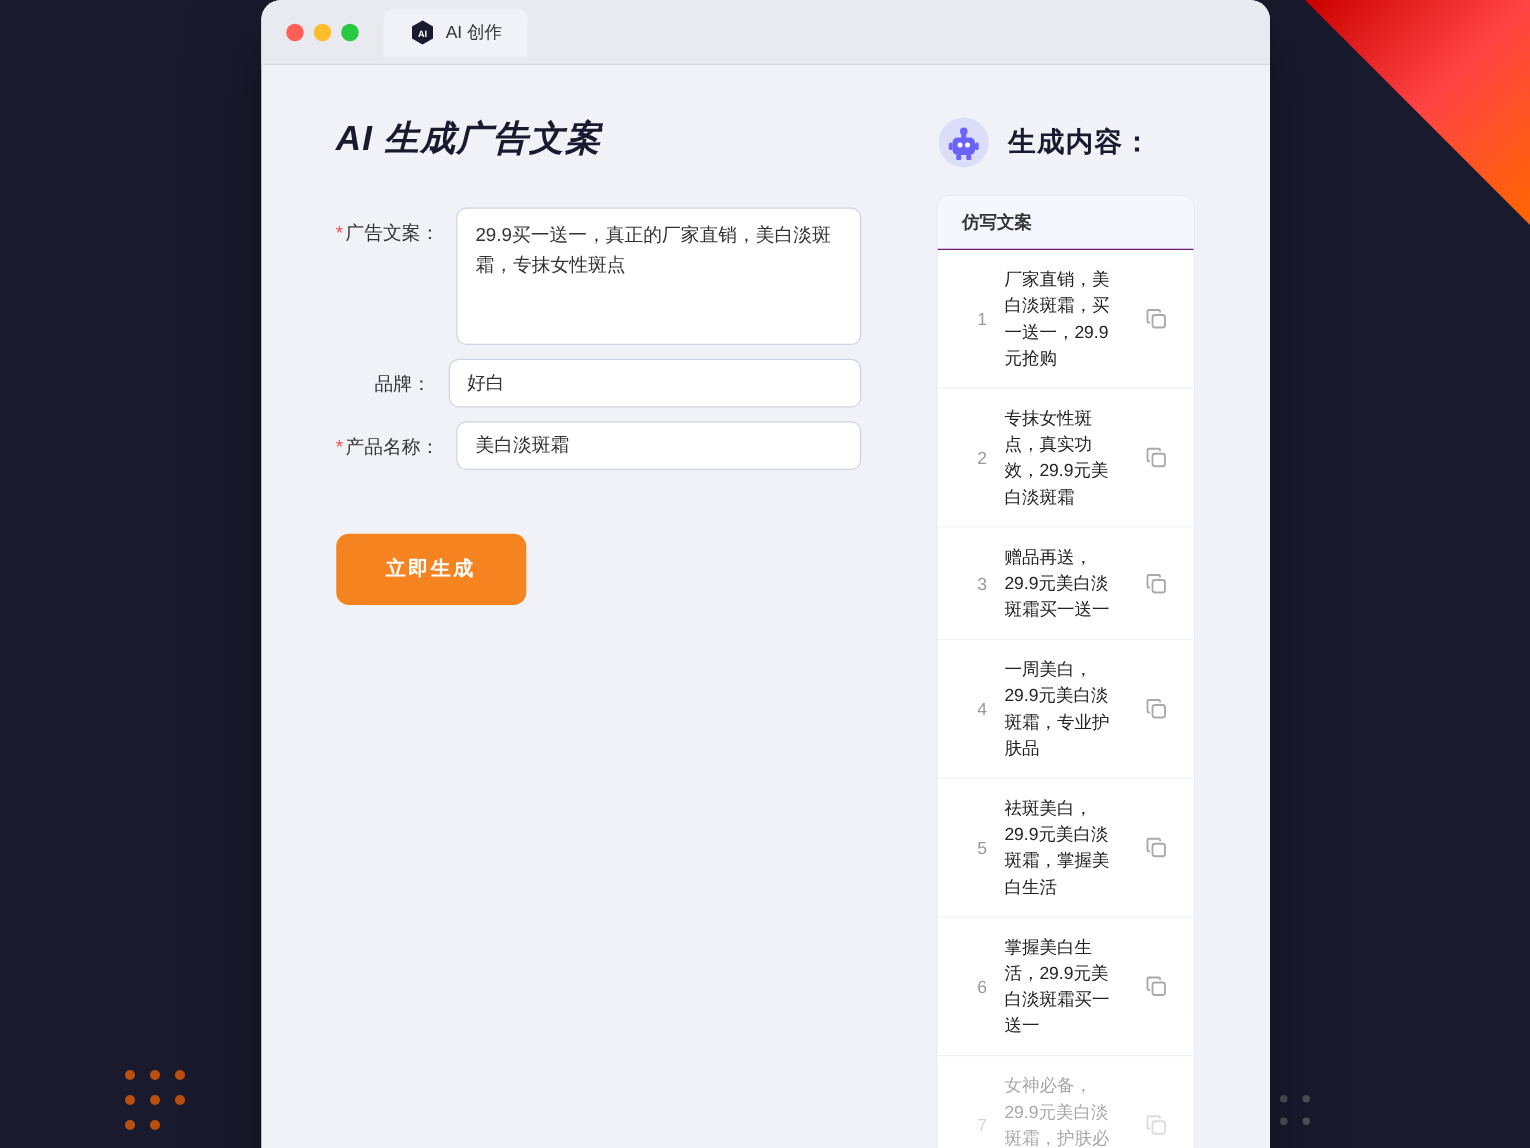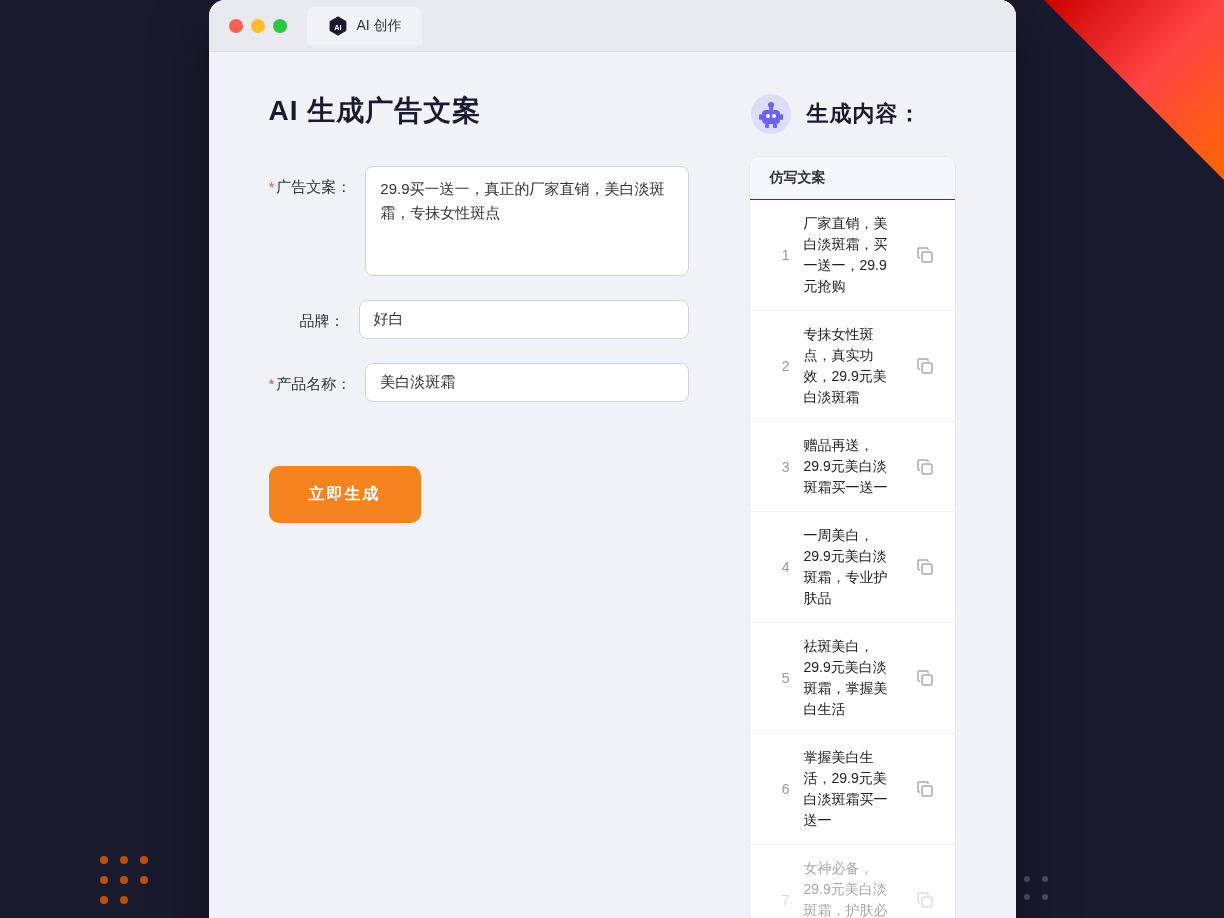--- a/index.html
+++ b/index.html
@@ -125,26 +125,27 @@
     
     .left-panel {
       flex: 0 0 420px;
     }
     .page-title {
       font-size: 28px;
       font-weight: 700;
       color: #1a1a2e;
       margin-bottom: 36px;
       letter-spacing: 1px;
+      font-style: italic;
     }
 
     .form-row {
       display: flex;
       align-items: flex-start;
-      margin-bottom: 24px;
+      margin-bottom: 11px;
     }
     .form-label {
       font-size: 15px;
       color: #333;
       min-width: 90px;
       text-align: right;
       padding-right: 14px;
       padding-top: 10px;
       line-height: 1.4;
     }

